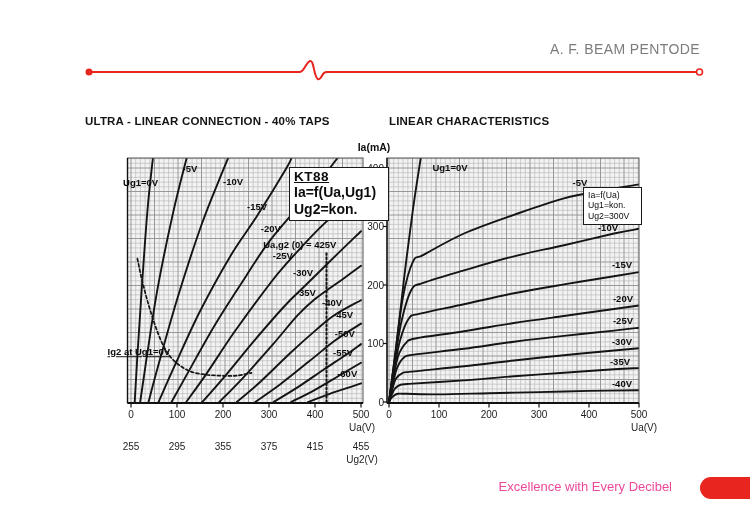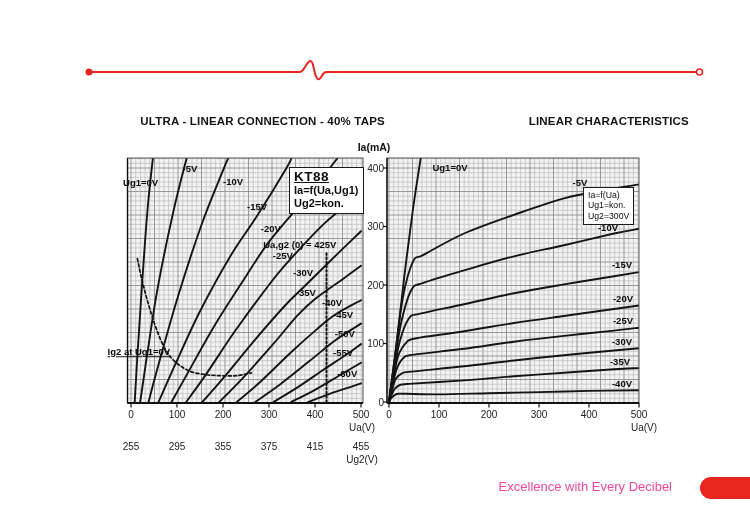--- a/index.html
+++ b/index.html
@@ -1,42 +1,43 @@
 <!DOCTYPE html>
 <html><head>
 <meta charset="utf-8">
 <style>
   *{margin:0;padding:0;box-sizing:border-box}
   html,body{background:#fff}
   body{width:750px;height:517px;font-family:"Liberation Sans",sans-serif;overflow:hidden}
   .page{position:relative;width:750px;height:517px;background:#fff;overflow:hidden}
   .hdr-title{position:absolute;top:41px;right:50px;font-size:14px;letter-spacing:.4px;color:#7c7c7c}
-  .chart-title{position:absolute;font-size:11.5px;font-weight:bold;color:#141414;text-align:right;letter-spacing:.2px}
+  .chart-title{position:absolute;font-size:11.5px;font-weight:bold;color:#141414;text-align:left;letter-spacing:.2px}
   #title-left{left:85px;top:115px;width:300px}
   #title-right{left:389px;top:115px;width:300px}
   #main-svg{position:absolute;left:0;top:0;z-index:1}
-  .inset{position:absolute;z-index:2;background:#fff;border:1.6px solid #1a1a1a;padding:2px 4px 3px 4px;color:#0d0d0d}
+  .inset{position:absolute;z-index:2;background:#fff;border:1.6px solid #1a1a1a;padding:2px 12px 3px 4px;color:#0d0d0d}
   #kt88-box{left:289px;top:167px}
   #kt88-box .inset-title{font-size:13.5px;font-weight:bold;text-decoration:underline;line-height:1.05;letter-spacing:.5px}
-  #kt88-box .inset-line{font-size:11px;font-weight:bold;line-height:1.18;white-space:nowrap}
+  #kt88-box .inset-line{font-size:14px;font-weight:bold;line-height:1.18;white-space:nowrap}
   #legend-box{left:583px;top:187px;border-width:1.3px}
   #legend-box .inset-line{font-size:8.7px;font-weight:normal;line-height:1.18;white-space:nowrap}
   .tagline{position:absolute;top:479px;right:78px;font-size:13px;color:#ec4899}
   .brand-pill{position:absolute;top:477px;right:0;width:50px;height:22px;border-radius:11px 0 0 11px}
   
   .curve-lbl{font-size:9.5px;font-weight:bold;fill:#0d0d0d}
   .tick-lbl{font-size:10px;fill:#222}
   .axis-lbl{font-size:10px;fill:#222}
   .axis-lbl-bold{font-size:10.5px;font-weight:bold;fill:#111}
 </style>
 </head>
 <body>
 
 <div class="page">
 
+  <div class="hdr-title">A. F. BEAM PENTODE</div>
 
   <div class="chart-title" id="title-left">ULTRA - LINEAR CONNECTION - 40% TAPS</div>
   <div class="chart-title" id="title-right">LINEAR CHARACTERISTICS</div>
 
   <svg id="main-svg" width="750" height="517" viewBox="0 0 750 517">
       <defs>
         <clipPath id="clipL">
           <rect x="127.5" y="158" width="235.5" height="245"></rect>
         </clipPath>
         <clipPath id="clipR">

